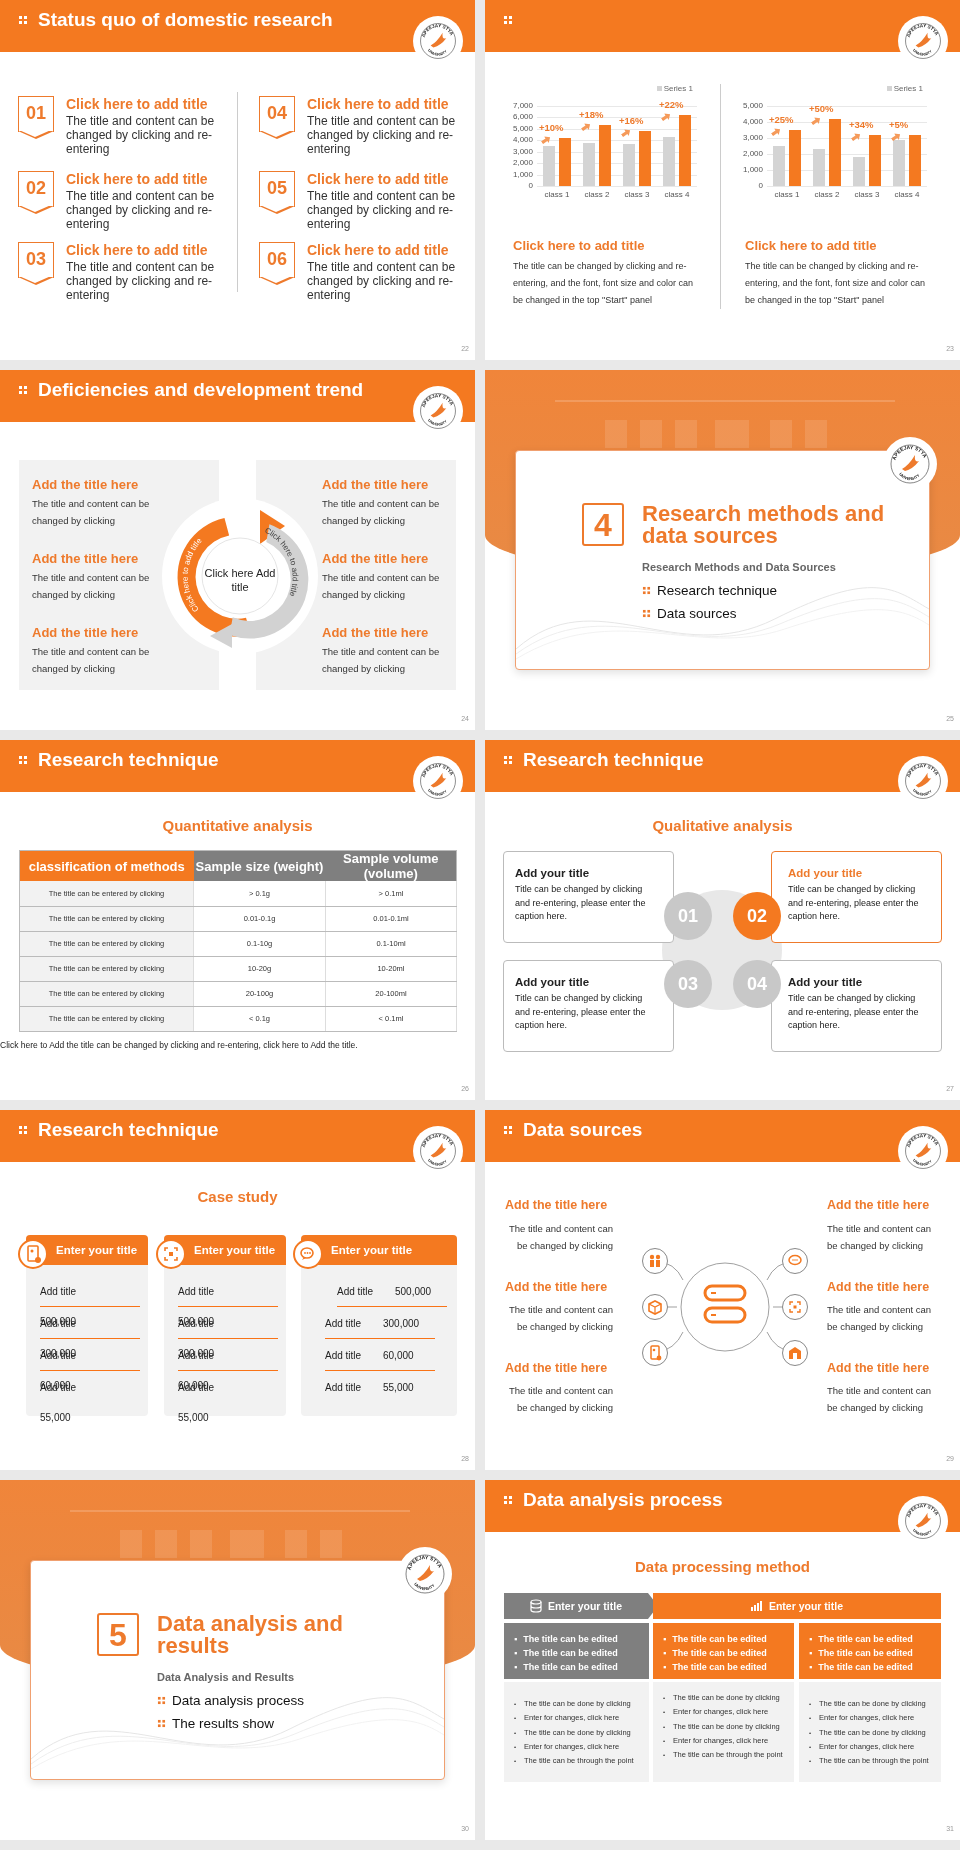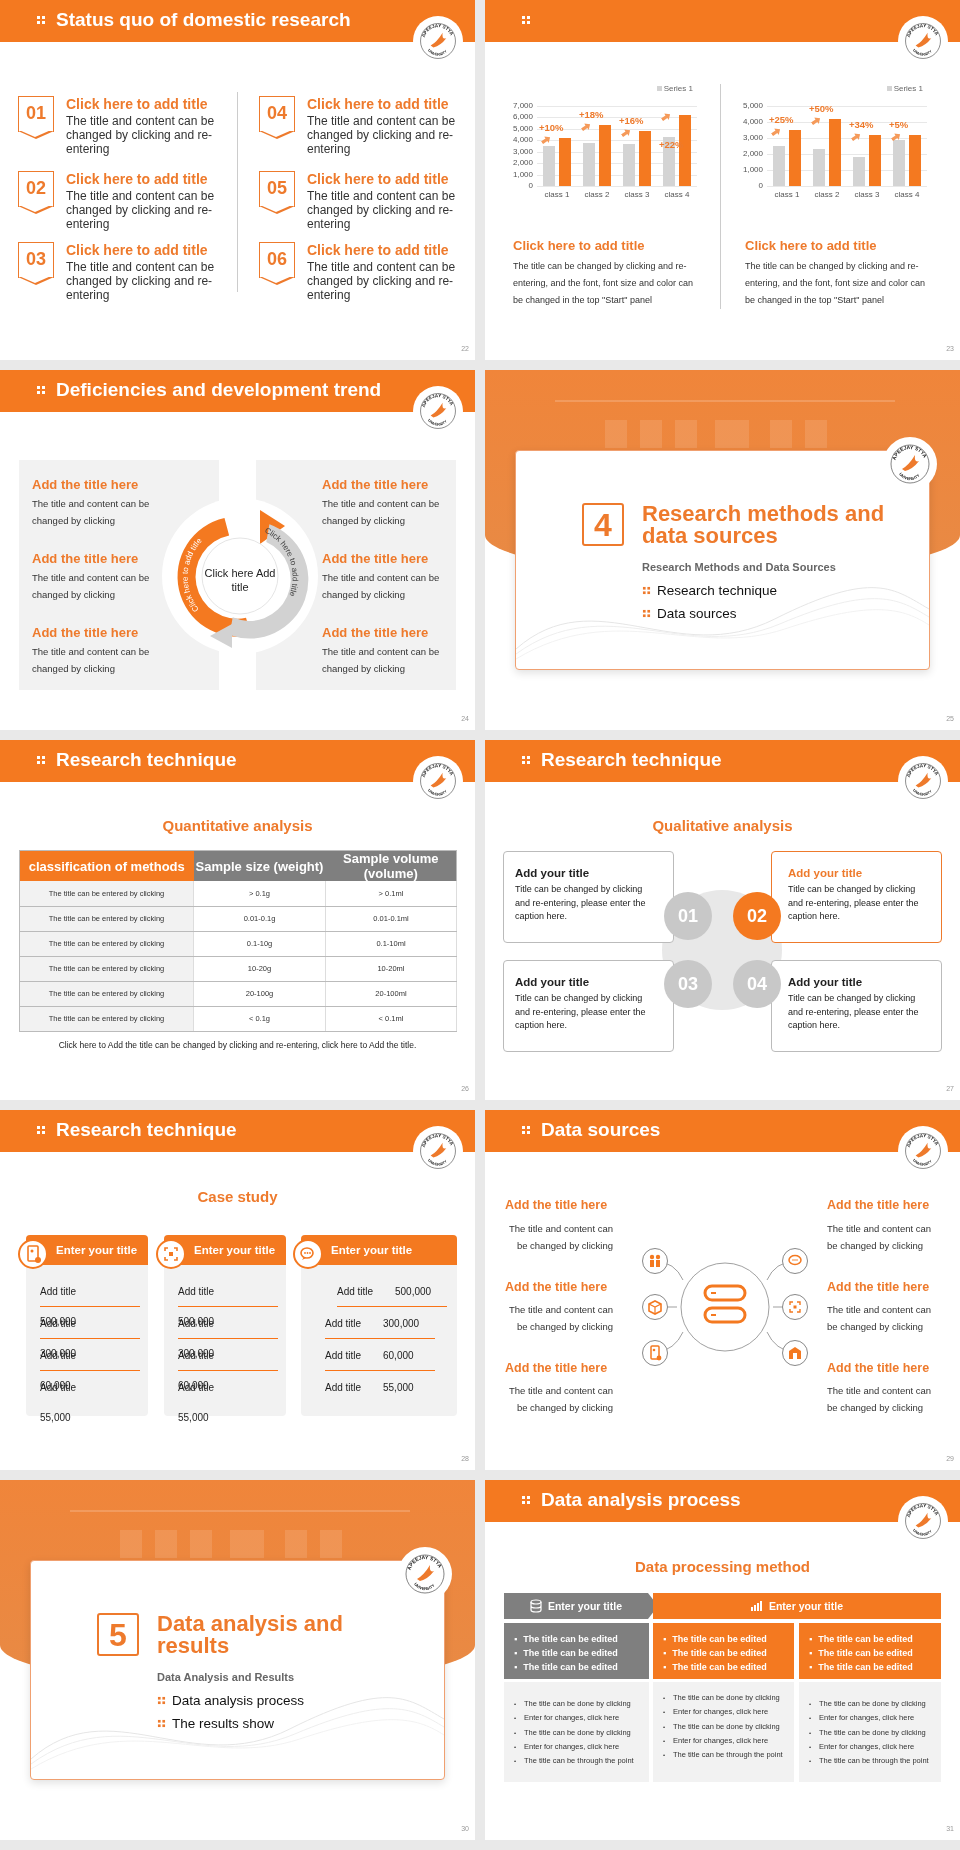--- a/index.html
+++ b/index.html
@@ -1,18 +1,18 @@
 <!DOCTYPE html>
 <html><head>
 <meta charset="utf-8">
 <style>
 *{box-sizing:border-box;margin:0;padding:0}
 body{width:960px;height:1850px;background:#e9e9e9;font-family:"Liberation Sans",sans-serif;position:relative;overflow:hidden}
 .slide{position:absolute;width:475px;height:360px;background:#fff;overflow:hidden}
-.hdr{position:absolute;left:0;top:0;width:100%;height:42px;background:#f47920;color:#fff;font-weight:bold;font-size:19px;line-height:40px;padding-left:36px;white-space:nowrap}
+.hdr{position:absolute;left:0;top:0;width:100%;height:52px;background:#f47920;color:#fff;font-weight:bold;font-size:19px;line-height:40px;padding-left:18px;white-space:nowrap}
 .hdr .dots{display:inline-block;width:10px;height:10px;margin-right:10px;vertical-align:1px;background:
 radial-gradient(circle,#fff 1.6px,transparent 1.8px) 0 0/5px 5px}
 .logo{position:absolute;right:14px;top:18px;width:46px;height:46px;border-radius:50%;background:#fff;box-shadow:0 0 0 2px #fff}
 .logo svg{width:46px;height:46px}
 .pnum{position:absolute;right:6px;bottom:8px;font-size:7px;color:#999}
 
 .s22 .item{position:absolute;width:200px;height:50px}
 .badge{position:absolute;left:0;top:0;width:36px;height:36px;border:1.5px solid #ee7a2c;border-bottom:none;color:#ee7a2c;font-weight:bold;font-size:18px;text-align:center;line-height:32px}
 .badge:after{content:"";position:absolute;left:-1.5px;top:34px;width:0;height:0;border-left:18px solid transparent;border-right:18px solid transparent;border-top:8px solid #ee7a2c}
 .badge:before{content:"";position:absolute;left:0;top:33px;width:0;height:0;border-left:16.5px solid transparent;border-right:16.5px solid transparent;border-top:7px solid #fff;z-index:2}
@@ -49,21 +49,21 @@
 .card .li:before{content:"";display:inline-block;width:9px;height:9px;margin-right:6px;vertical-align:0;background:radial-gradient(circle,#ee7a2c 1.5px,transparent 1.7px) 0 0/4.5px 4.5px}
 .wave{position:absolute;left:0;bottom:0;width:100%;height:110px;opacity:.5}
 
 .tbl{position:absolute;left:19px;top:50px;width:438px;border-collapse:collapse;font-size:7.5px;color:#333}
 .tbl th{height:21px;color:#fff;font-size:13px;font-weight:bold}
 .tbl th.o{background:#f47920}.tbl th.g{background:#7f7f7f}
 .tbl td{height:25px;text-align:center;border-bottom:1px solid #bbb;border-right:1px solid #ddd}
 .tbl td:first-child{background:#f2f2f2}
 .tbl{border:1px solid #bbb}
 .subtitle{position:absolute;width:100%;text-align:center;font-weight:bold;font-size:15px;color:#ee7a2c}
-.note{position:absolute;width:100%;text-align:center;font-size:8.5px;color:#222}
+.note{position:absolute;width:100%;text-align:left;font-size:8.5px;color:#222}
 
 .qbox{position:absolute;width:171px;height:92px;border:1px solid #bbb;border-radius:4px;background:#fff}
 .qbox.active{border-color:#ee7a2c}
 .qbox .t{position:absolute;top:15px;font-weight:bold;font-size:11.5px;color:#222}
 .qbox.active .t{color:#ee7a2c}
 .qbox .d{position:absolute;top:31px;font-size:9px;color:#222;line-height:13.5px;width:140px}
 .qcircle{position:absolute;width:48px;height:48px;border-radius:50%;background:#c8c8c8;color:#fff;font-size:18px;font-weight:bold;text-align:center;line-height:48px}
 .qcircle.on{background:#f47920}
 
 .ccol{position:absolute;top:125px;width:122px;height:181px;background:#f2f2f2;border-radius:4px}
@@ -175,21 +175,21 @@
       <div class="pct" style="left: 74px; top: 25.4286px;">+18%</div>
       <div class="arrow-mini" style="left: 76px; top: 39.4286px;"></div>
       <div class="xl" style="left: 72px; top: 106px;">class 2</div>
       <div class="bar g" style="left: 118px; width: 12px; top: 59.7143px; height: 42.2857px;"></div>
       <div class="bar o" style="left: 134px; width: 12px; top: 47.1429px; height: 54.8571px;"></div>
       <div class="pct" style="left: 114px; top: 31.1429px;">+16%</div>
       <div class="arrow-mini" style="left: 116px; top: 45.1429px;"></div>
       <div class="xl" style="left: 112px; top: 106px;">class 3</div>
       <div class="bar g" style="left: 158px; width: 12px; top: 52.8571px; height: 49.1429px;"></div>
       <div class="bar o" style="left: 174px; width: 12px; top: 31.1429px; height: 70.8571px;"></div>
-      <div class="pct" style="left: 154px; top: 15.1429px; margin-top: 40px;">+22%</div>
+      <div class="pct" style="left: 154px; top: 15.1429px;">+22%</div>
       <div class="arrow-mini" style="left: 156px; top: 29.1429px;"></div>
       <div class="xl" style="left: 152px; top: 106px;">class 4</div>
     </div>
   <div class="chart" id="chart1" style="left:250px;top:84px;width:200px;height:130px">
       <div class="legend" style="right: 12px; top: 0px;">Series 1</div>
       <div class="grid" style="left: 32px; width: 160px; top: 102px;"></div>
       <div class="axis" style="left: 0px; top: 97px;">0</div>
       <div class="grid" style="left: 32px; width: 160px; top: 86px;"></div>
       <div class="axis" style="left: 0px; top: 81px;">1,000</div>
       <div class="grid" style="left: 32px; width: 160px; top: 70px;"></div>

